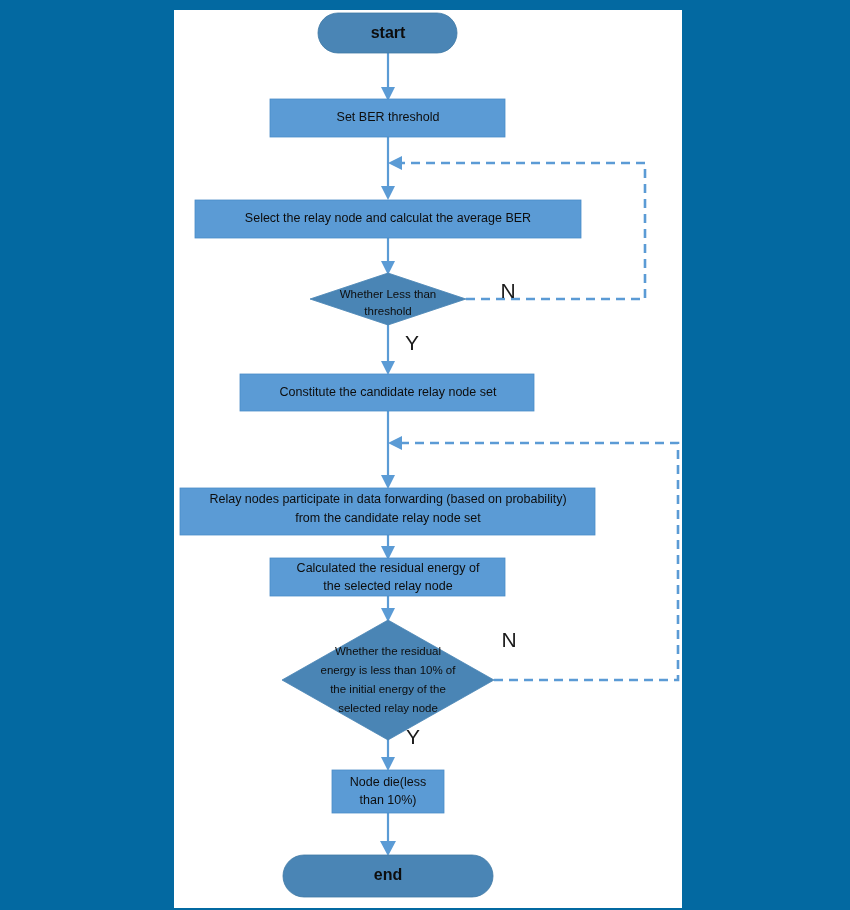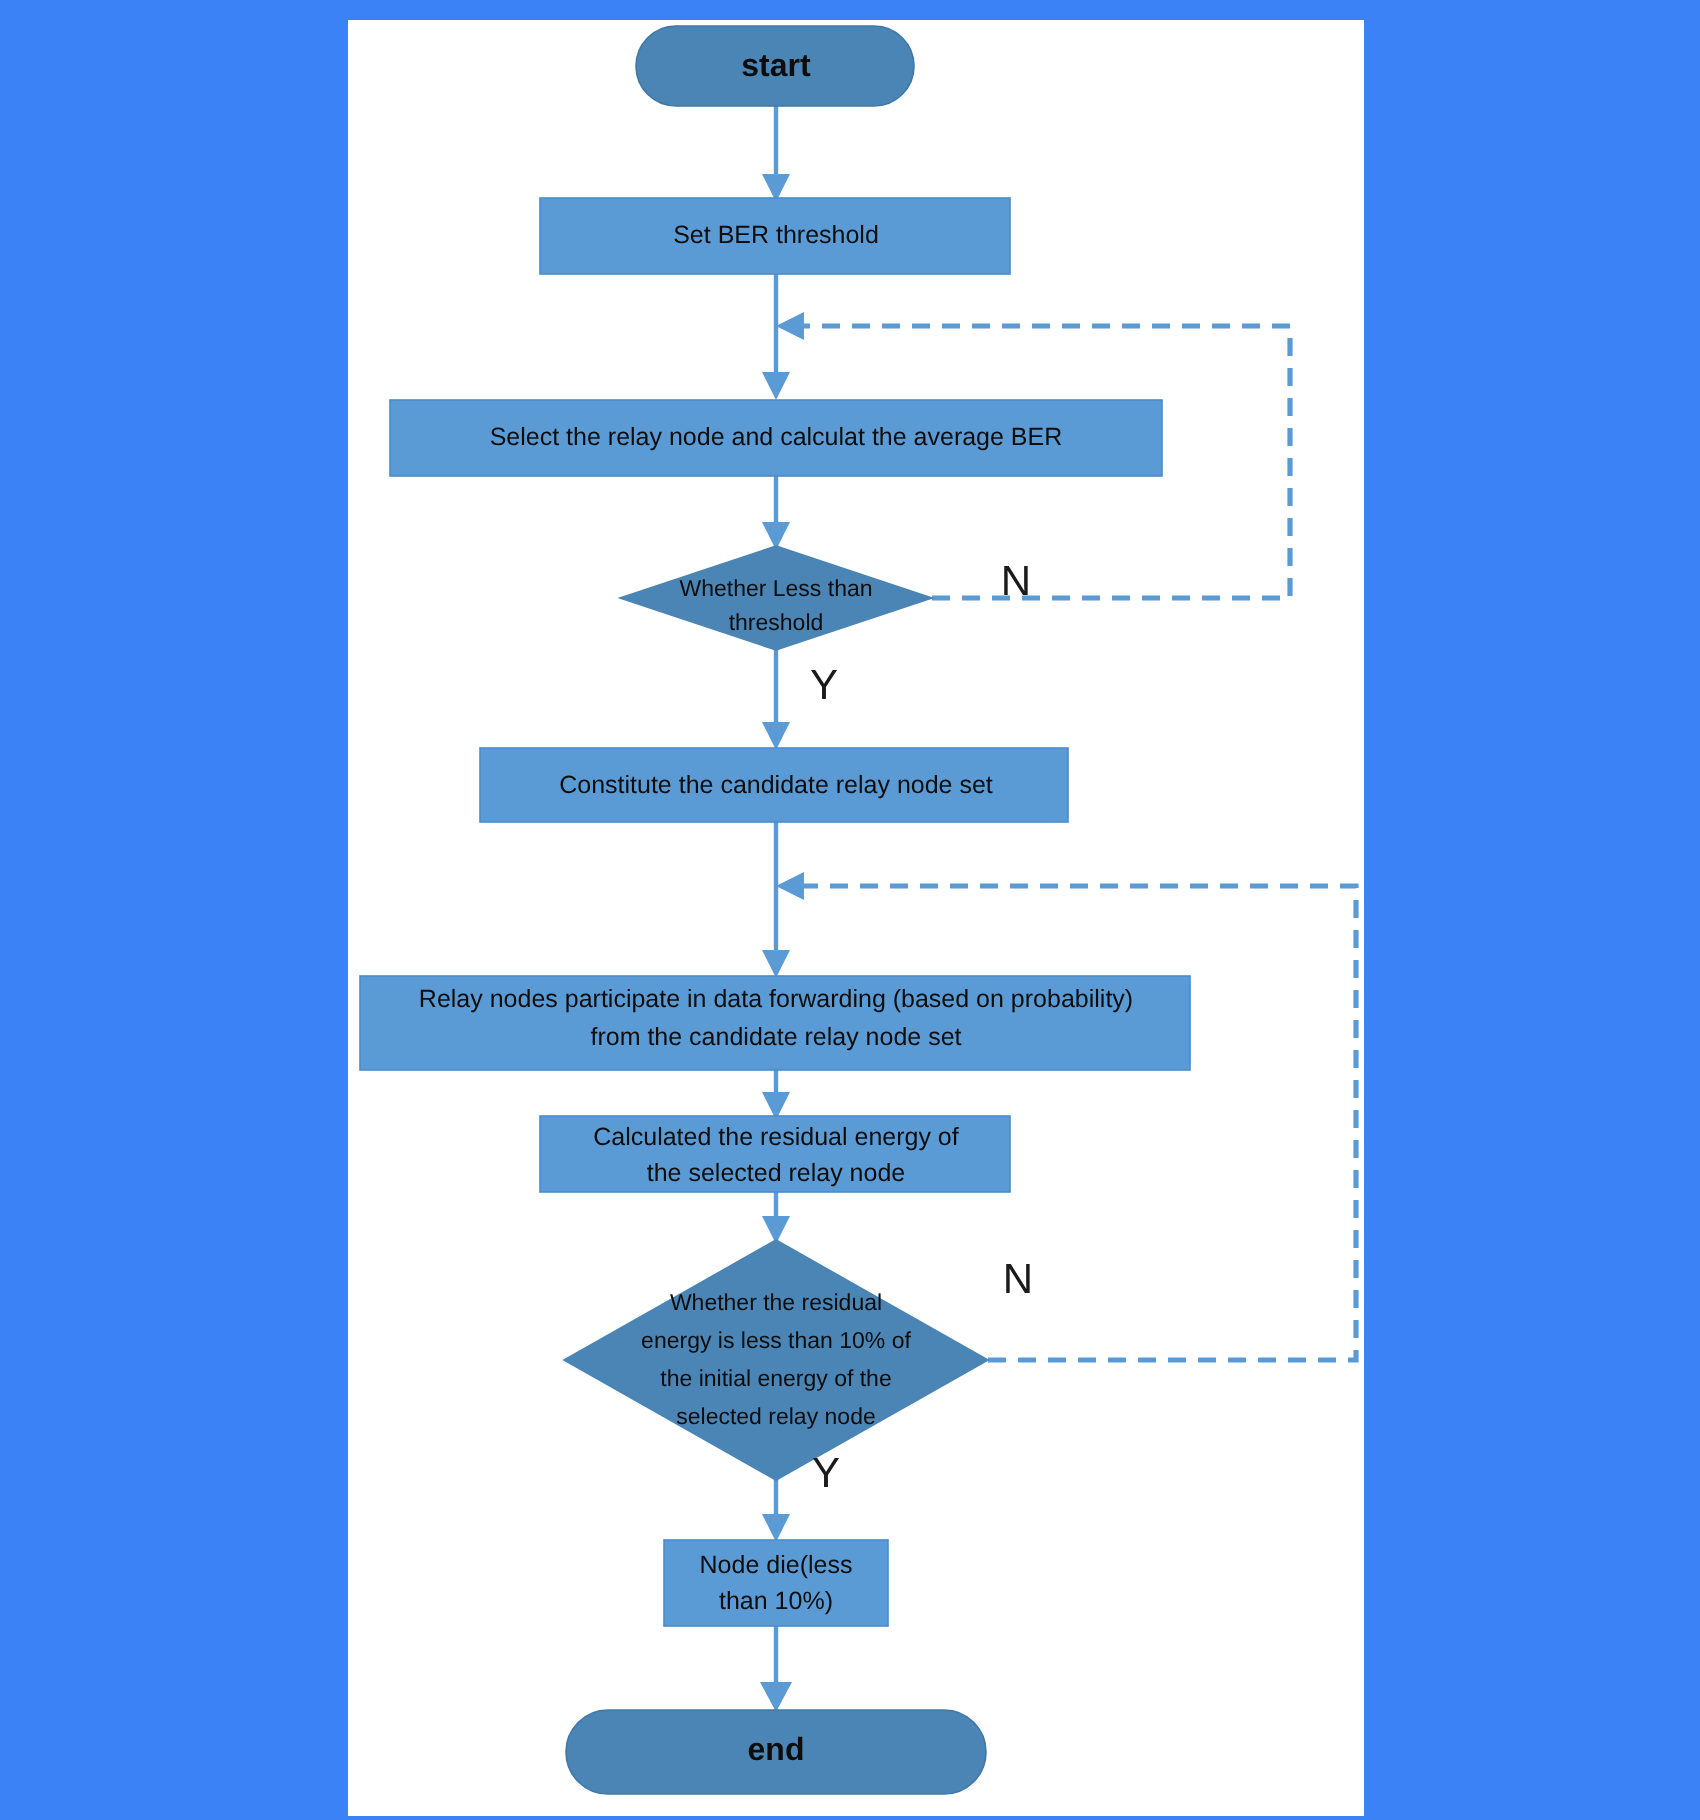--- a/index.html
+++ b/index.html
@@ -10,21 +10,21 @@
   body {
     width: 850px;
     height: 910px;
     overflow: hidden;
     font-family: "Liberation Sans", sans-serif;
   }
   #canvas {
     position: relative;
     width: 850px;
     height: 910px;
-    background: #3b82f6;
+    background: #0369a1;
   }
   #sheet {
     position: absolute;
     left: 174px;
     top: 10px;
     width: 508px;
     height: 898px;
     background: #ffffff;
   }
   svg#flow {

